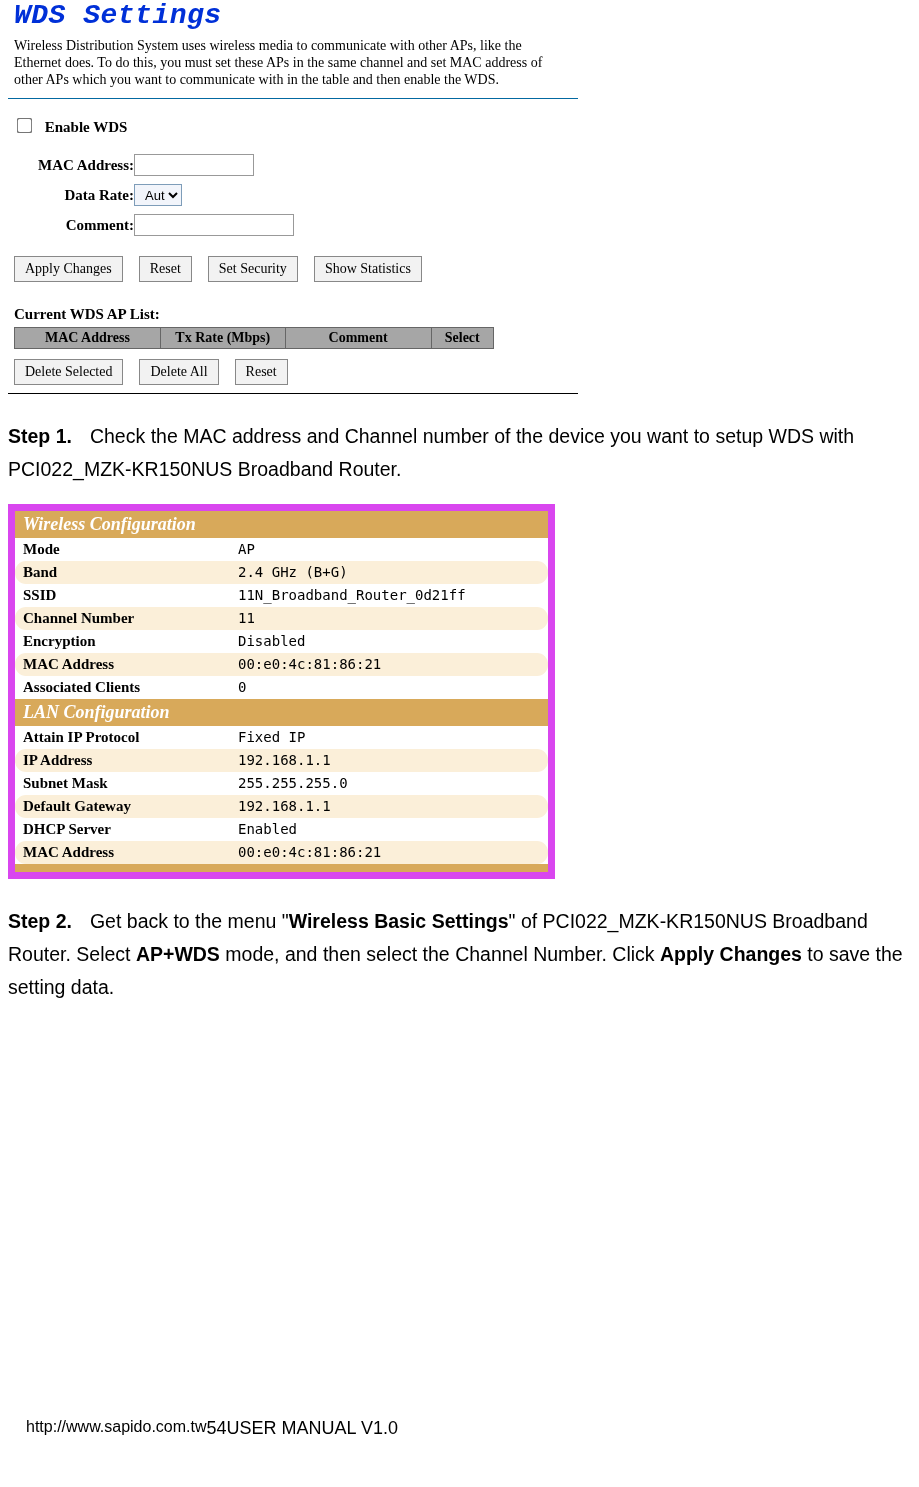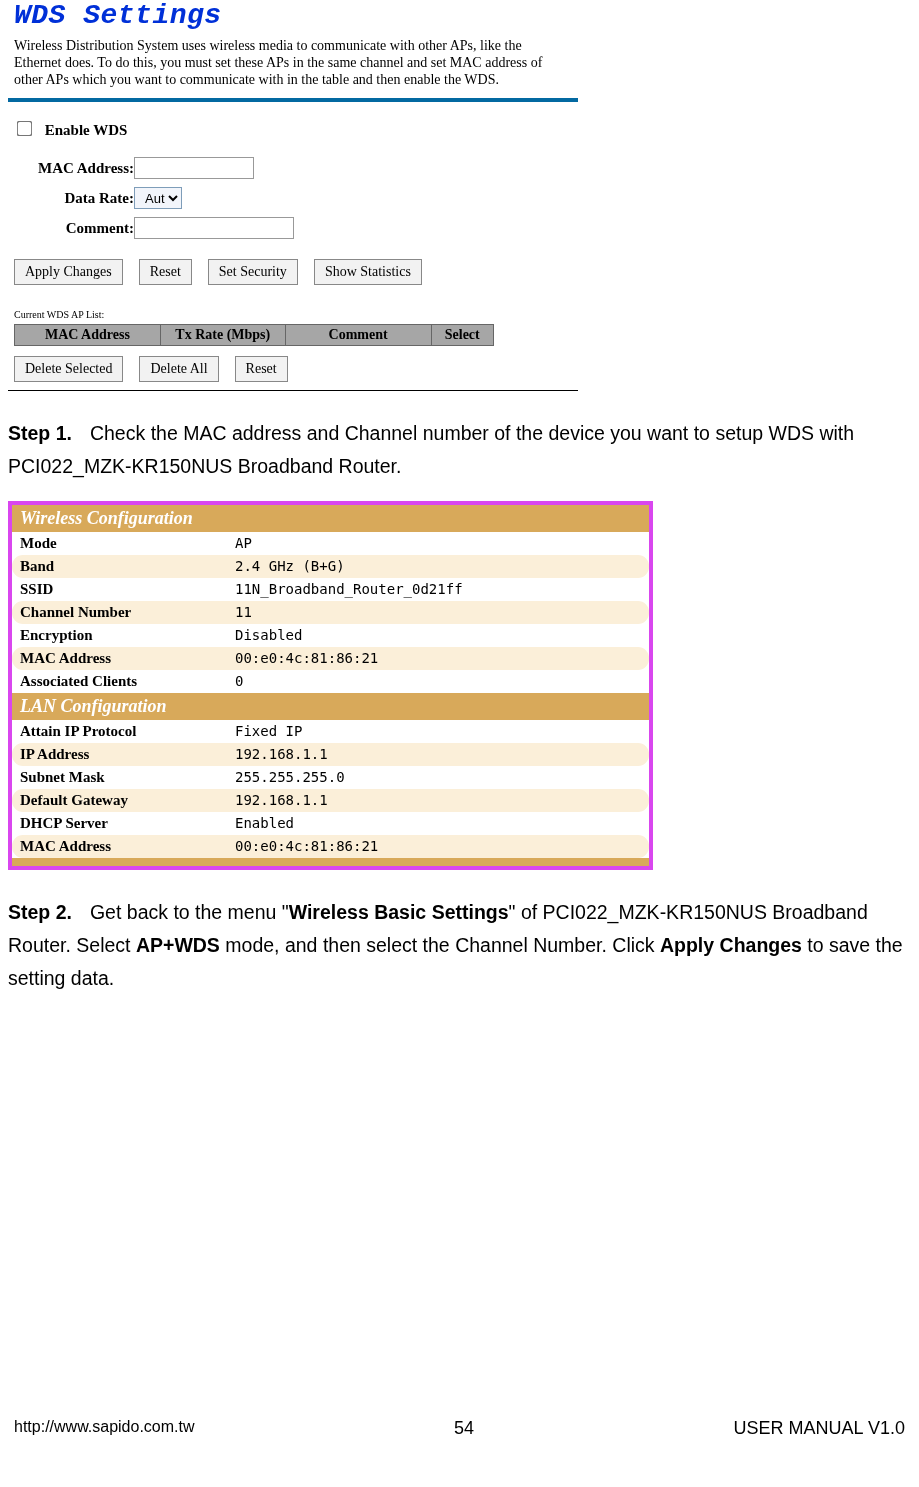--- a/index.html
+++ b/index.html
@@ -27,21 +27,21 @@
     font-weight: bold;
     font-size: 28px;
     letter-spacing: .5px;
     padding: 0 0 6px 6px;
   }
   .wds-desc {
     font-family: "Times New Roman", Times, serif;
     font-size: 14px;
     line-height: 17px;
     padding: 0 10px 10px 6px;
-    border-bottom: 4px solid #0369a1;
+    border-bottom: 1px solid #0369a1;
   }
   .wds-body { padding: 14px 6px 0 6px; font-family: "Times New Roman", Times, serif; font-size: 15px; }
   .wds-row { display: flex; align-items: center; margin-bottom: 8px; }
   .wds-chk-row { margin: 6px 0 18px 0; font-weight: bold; }
   .wds-chk-row input { transform: scale(1.2); margin-left: 4px; }
   .wds-chk-row span { margin-left: 10px; }
   .wds-label { width: 120px; font-weight: bold; text-align: right; }
   .wds-inp {
     border: 1px solid #999; height: 22px; width: 120px; background: #fff;
   }
@@ -49,64 +49,64 @@
     width: 48px; height: 22px; border: 1px solid #7e9db9; font-size: 13px;
     padding-left: 6px; background: #f2f5fb;
   }
   .wds-comment { width: 160px; }
   .wds-btns { margin-top: 20px; display: flex; gap: 16px; }
   .wds-btn {
     border: 1px solid #888; background: #f2f2f2; height: 26px;
     padding: 0 10px; font-size: 14px; font-family: "Times New Roman", Times, serif;
     cursor: pointer;
   }
-  .wds-subhead { font-weight: normal; margin: 24px 0 4px 0; font-size: 10px; }
+  .wds-subhead { font-weight: bold; margin: 24px 0 4px 0; font-size: 15px; }
   .wds-table {
     border-collapse: collapse; width: 480px; margin-bottom: 10px;
   }
   .wds-table th {
     background: #a6a6a6; border: 1px solid #666; font-size: 14px; padding: 2px 6px;
     font-family: "Times New Roman", Times, serif;
   }
   .wds-btns2 { display: flex; gap: 16px; margin-top: 8px; }
   
   .step-block {
     font-size: 19.5px;
     line-height: 33px;
     margin: 26px 0 18px 0;
   }
   .step-block strong.lead { font-weight: bold; }
   .step-block .gap { display: inline-block; width: 18px; }
   .step-block .bold { font-weight: bold; }
   
   .cfg-panel {
-    width: 645px;
-    border: 4px solid #d946ef;
+    width: 547px;
+    border: 7px solid #d946ef;
     margin: 4px 0 10px 0;
     font-family: "Times New Roman", Times, serif;
   }
   .cfg-head {
     background: #d8a95a;
     color: #fff;
     font-style: italic;
     font-weight: bold;
     font-size: 18px;
     padding: 3px 8px;
   }
   .cfg-row { display: flex; font-size: 15px; }
   .cfg-row.alt { background: #fbefd9; border-radius: 11px; }
   .cfg-key { width: 215px; padding: 3px 8px; font-weight: bold; }
   .cfg-val { flex: 1; padding: 3px 8px; font-family: monospace; font-size: 14px; }
   .cfg-cut { height: 8px; background: #d8a95a; }
   
   .footer {
     position: absolute;
     bottom: 48px; left: 0; right: 0;
-    display: flex; justify-content: space-between;
-    padding: 0 14px;
+    display: flex; 
+    padding: 0 26px;
     font-size: 18px;
   }
   .footer .url { font-family: Verdana, Arial, sans-serif; font-size: 16px; }
 </style>
 </head>
 <body>
 
 <div class="page">
 
   <div class="wds-panel">

